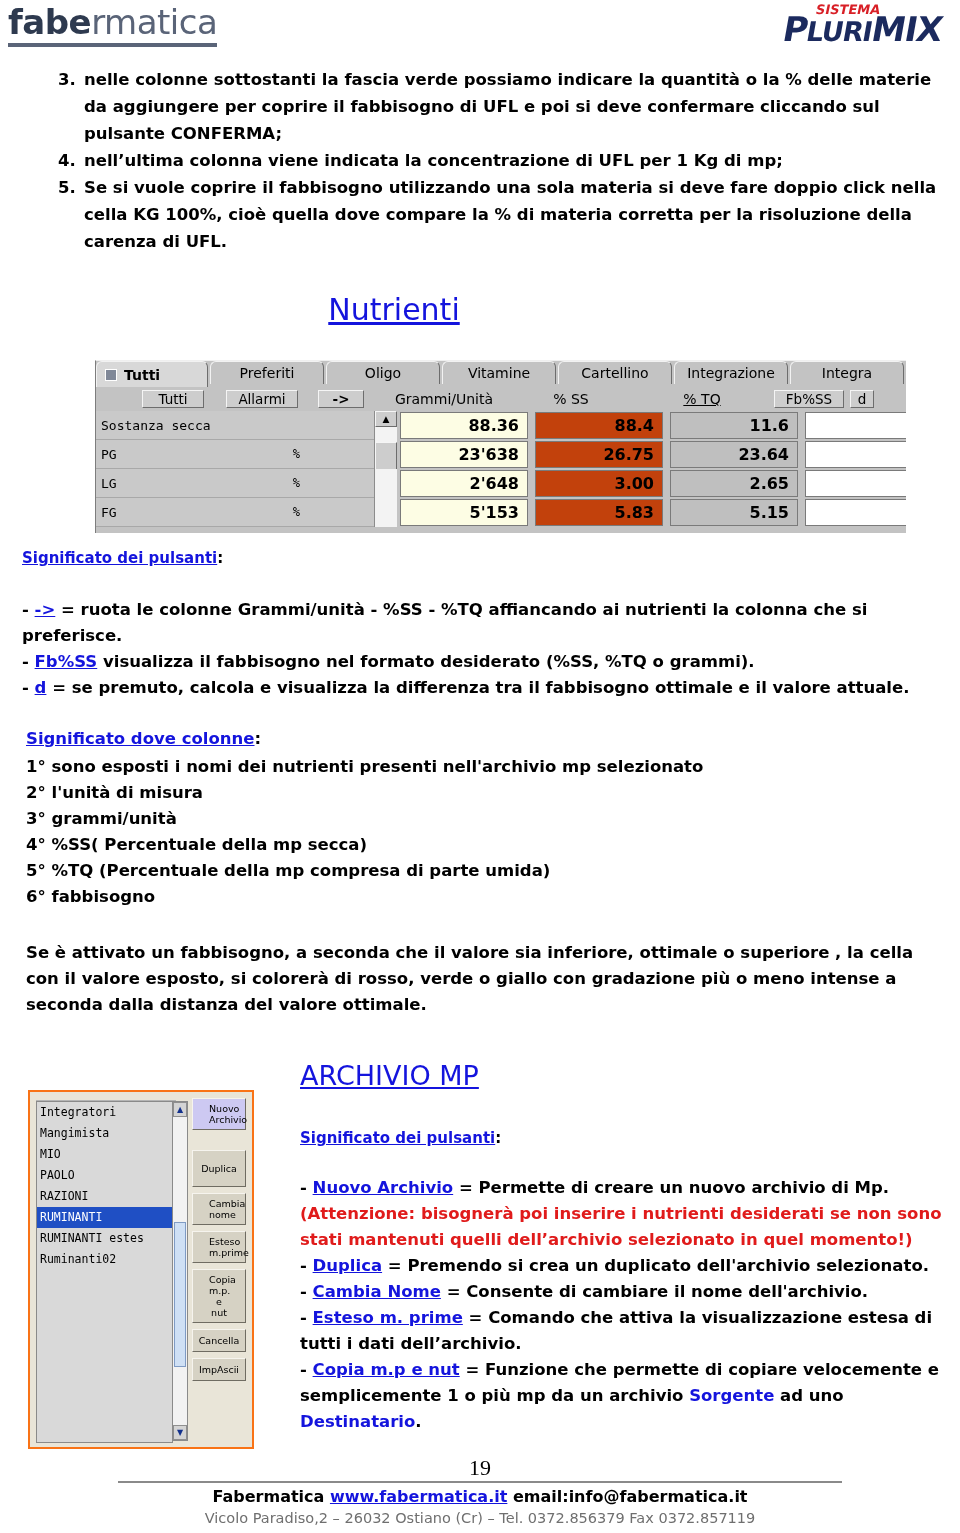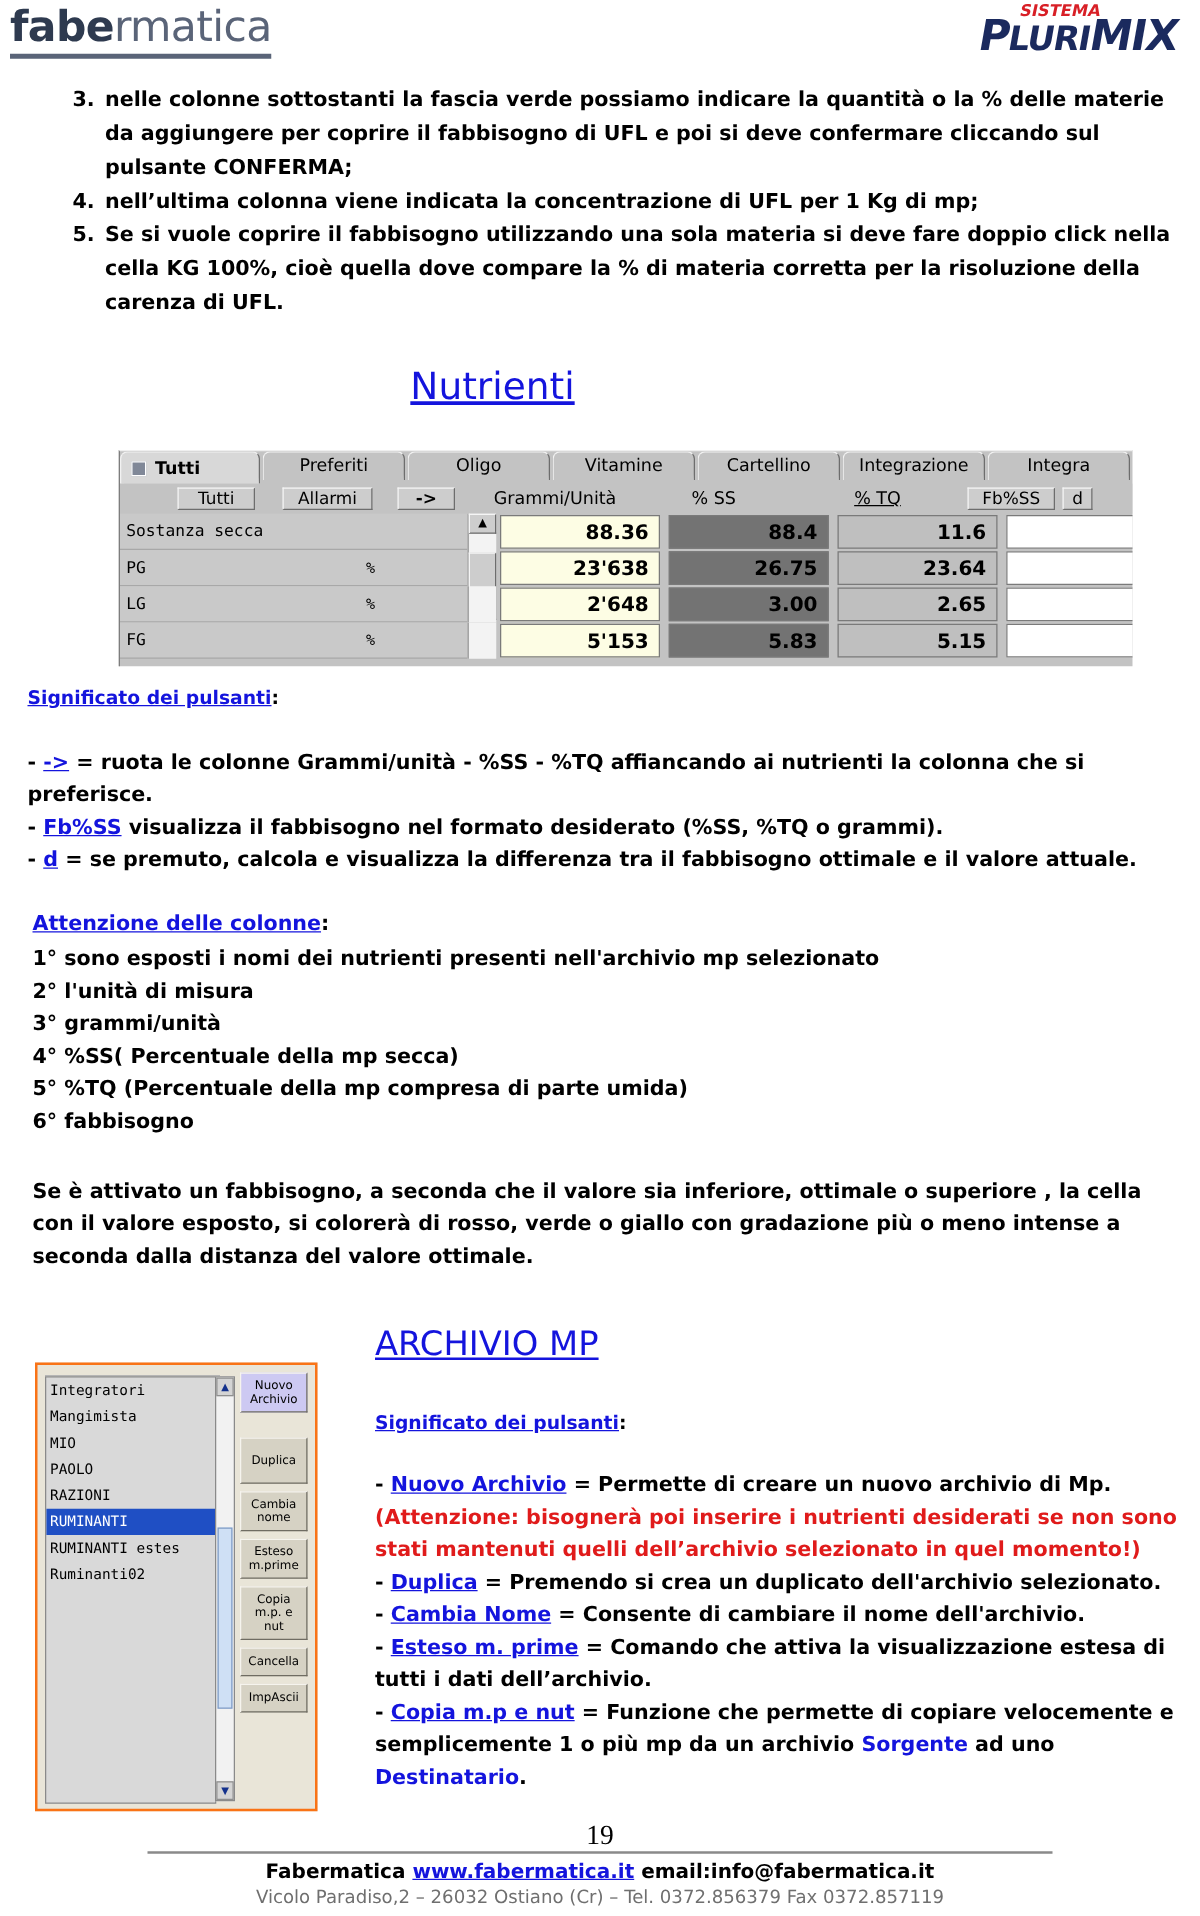--- a/index.html
+++ b/index.html
@@ -141,21 +141,21 @@
   }
   .cell-val{
     flex:0 0 128px;width:128px;margin:1px 4px 1px 3px;
     border:1px solid #7a7a7a;
     display:flex;align-items:center;justify-content:flex-end;
     padding-right:8px;box-sizing:border-box;
     font-size:16px;font-weight:bold;
     font-family:"DejaVu Sans", sans-serif;
   }
   .c-gu{background:#fdfde4;padding-left:14px;}
-  .c-ss{background:#737373;}
+  .c-ss{background:#c2410c;}
   .c-tq{background:#bfbfbf;}
   .c-fb{background:#ffffff;flex:0 0 112px;width:112px;}
 
   
   .prose{
     font-family:"DejaVu Sans", sans-serif;
     font-size:16.5px;font-weight:bold;line-height:26px;
   }
   .lnk{color:#1414dd;text-decoration:underline;}
   .lnk-plain{color:#1414dd;}
@@ -217,21 +217,21 @@
     position:absolute;left:1px;top:120px;width:12px;height:145px;
     background:#cfe0f5;border:1px solid #7f9bc4;box-sizing:border-box;
   }
   .arch-sb .abot{position:absolute;left:0;bottom:0;width:100%;}
   .arch-btns{position:absolute;left:162px;top:6px;width:56px;}
   .abtn{
     width:54px;background:#d6d2c4;
     border-top:1px solid #f6f4ee;border-left:1px solid #f6f4ee;
     border-right:1px solid #6f6c62;border-bottom:1px solid #6f6c62;
     font-size:9.5px;line-height:11px;text-align:center;
-    padding:4px 5px;box-sizing:border-box;margin-bottom:6px;color:#000;
+    padding:4px 16px;box-sizing:border-box;margin-bottom:6px;color:#000;
   }
   .abtn.hl{background:#cdc9f2;}
 
   
   .pagenum{
     position:absolute;left:0;top:1455px;width:960px;text-align:center;
     font-family:"Liberation Serif", serif;font-size:22px;color:#000;
   }
   .footrule{
     position:absolute;left:118px;top:1481px;width:724px;height:2px;
@@ -361,21 +361,21 @@
   <div class="hd"><span class="hdlink">Significato dei pulsanti</span><span>:</span></div>
 
   <div class="ln"><span>- </span><span class="lnk">-&gt;</span><span> = ruota le colonne Grammi/unità - %SS - %TQ affiancando ai nutrienti la colonna che si preferisce.</span></div>
 
   <div class="ln"><span>- </span><span class="lnk">Fb%SS</span><span> visualizza il fabbisogno nel formato desiderato (%SS, %TQ o grammi).</span></div>
 
   <div class="ln"><span>- </span><span class="lnk">d</span><span> = se premuto, calcola e visualizza la differenza tra il fabbisogno ottimale e il valore attuale.</span></div>
 </div>
 
 <div class="sec-colonne prose">
-  <div class="hd"><span class="hdlink">Attenzione delle colonne</span><span>:</span></div>
+  <div class="hd"><span class="hdlink">Significato dove colonne</span><span>:</span></div>
   <div>1° sono esposti i nomi dei nutrienti presenti nell'archivio mp selezionato</div>
   <div>2° l'unità di misura</div>
   <div>3°  grammi/unità</div>
   <div>4° %SS( Percentuale della mp secca)</div>
   <div>5°  %TQ (Percentuale della mp compresa di parte umida)</div>
   <div>6° fabbisogno</div>
 </div>
 
 <div class="sec-colori prose">Se è attivato un fabbisogno, a seconda che il valore sia inferiore, ottimale o superiore , la cella con il valore esposto, si colorerà di rosso, verde o giallo con gradazione più o meno intense a seconda dalla distanza del valore ottimale.</div>
 

